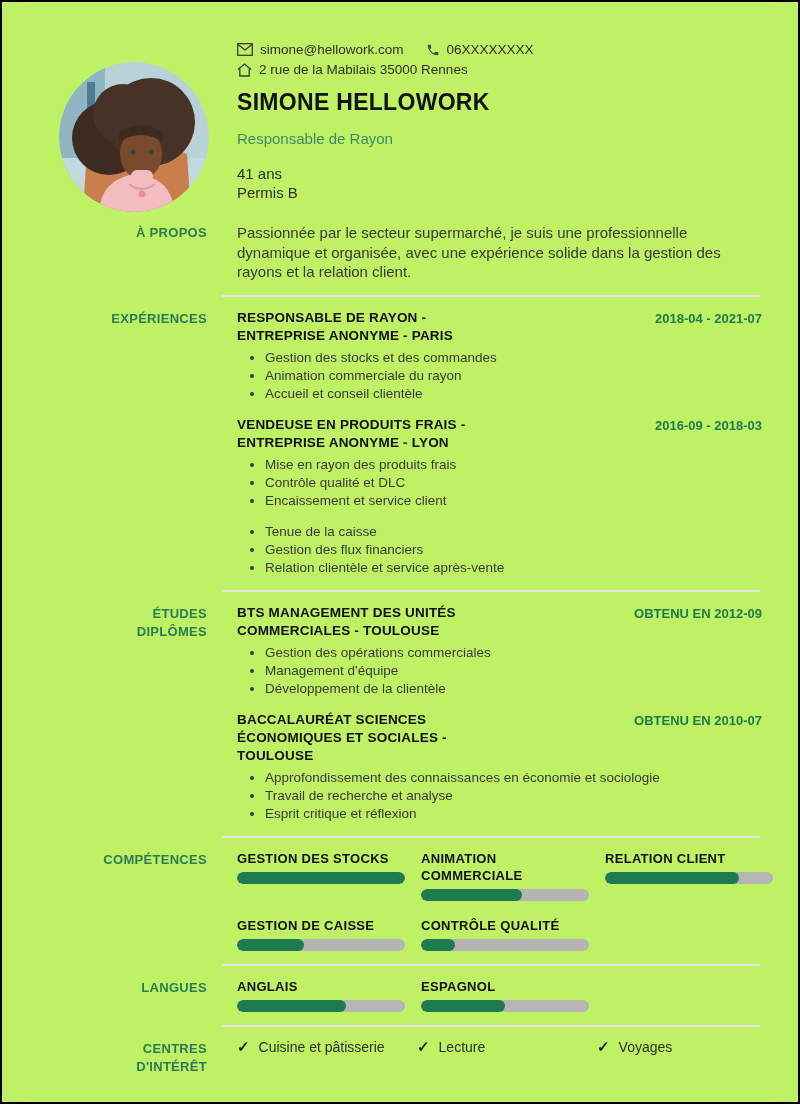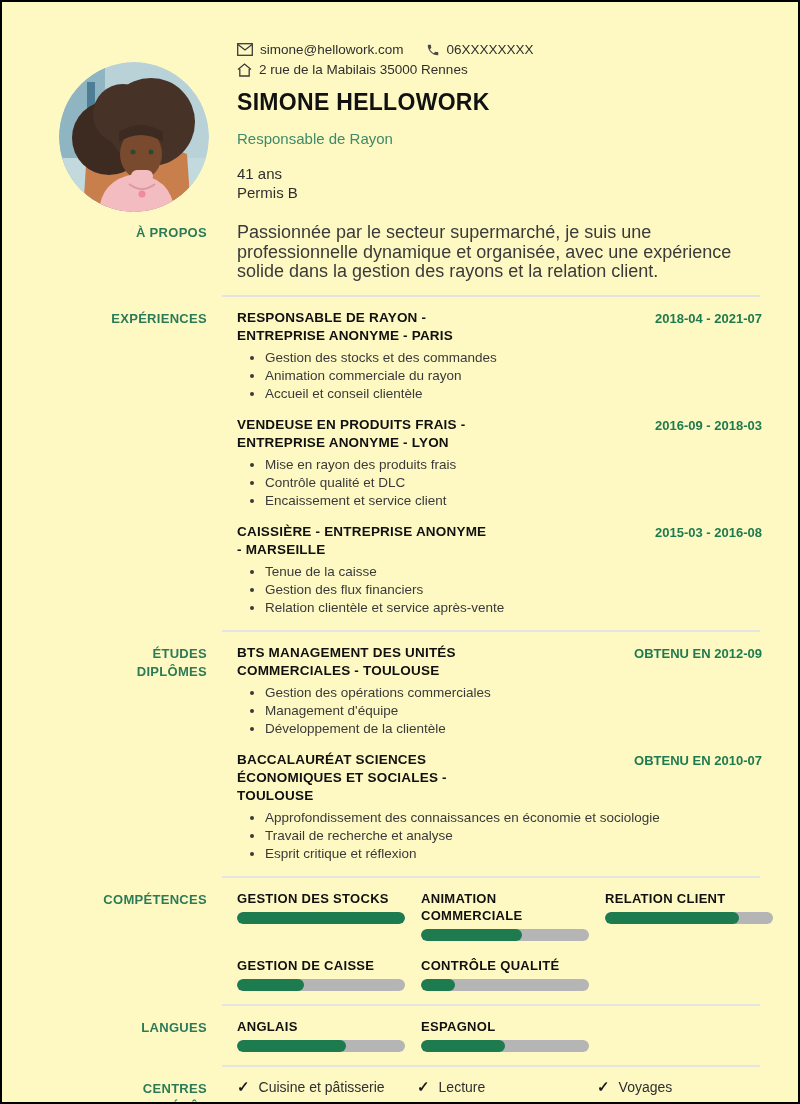--- a/index.html
+++ b/index.html
@@ -1,21 +1,21 @@
 <!DOCTYPE html>
 <html><head>
 <meta charset="utf-8">
 <style>
   * { margin:0; padding:0; box-sizing:border-box; }
   html,body { background:#fff; }
   body { font-family:"Liberation Sans", sans-serif; }
   .page {
     width:800px; height:1104px;
     border:2px solid #000;
-    background:#fef9c3;
+    background:#bef264;
     position:relative;
     overflow:hidden;
   }
   
   .photo {
     position:absolute; left:57px; top:60px;
     width:150px; height:150px; border-radius:50%; overflow:hidden;
   }
   .header { margin-left:235px; padding-top:40px; padding-right:40px; }
   .contact-row { display:flex; align-items:center; column-gap:22px; margin-bottom:5px; }
@@ -27,21 +27,21 @@
   
   .sec { display:flex; align-items:flex-start; }
   .sec-label {
     width:205px; flex:0 0 205px; text-align:right;
     font-size:13px; font-weight:bold; color:#2b7b58;
     letter-spacing:.3px; white-space:pre-line; line-height:18px;
     padding-top:1px;
   }
   .sec-body { margin-left:30px; width:525px; }
   .divider { height:2px; background:#e4e4e4; margin:13px 38px 12px 220px; }
-  .about-text { font-size:18px; color:#3a3a3a; line-height:19.5px; padding-right:10px; }
+  .about-text { font-size:15px; color:#3a3a3a; line-height:19.5px; padding-right:10px; }
   
   .job { margin-bottom:13px; }
   .job-head { display:flex; justify-content:space-between; align-items:flex-start; }
   .job-title { font-size:13.5px; font-weight:bold; color:#101010; line-height:18px; white-space:pre-line; letter-spacing:.2px; }
   .job-date { font-size:13px; font-weight:bold; color:#1e7b4f; white-space:nowrap; padding-top:2px; }
   ul.blist { list-style:disc; padding-left:28px; margin-top:4px; }
   ul.blist li { font-size:13.5px; color:#3a3a3a; line-height:18px; }
   
   .grid3 { display:grid; grid-template-columns:168px 168px 168px; column-gap:11px; row-gap:17px;gap:16px; }
   .skill-name { font-size:13px; font-weight:bold; color:#101010; letter-spacing:.3px; line-height:17px; margin-bottom:5px; }
@@ -148,25 +148,20 @@
 ENTREPRISE ANONYME - LYON</div>
           <div class="job-date">2016-09 - 2018-03</div>
         </div>
         <ul class="blist">
           <li>Mise en rayon des produits frais</li>
           <li>Contrôle qualité et DLC</li>
           <li>Encaissement et service client</li>
         </ul>
       </div>
       <div class="job" style="margin-bottom:0;">
-        <div class="job-head">
-          <div class="job-title">CAISSIÈRE - ENTREPRISE ANONYME
-- MARSEILLE</div>
-          <div class="job-date">2015-03 - 2016-08</div>
-        </div>
         <ul class="blist">
           <li>Tenue de la caisse</li>
           <li>Gestion des flux financiers</li>
           <li>Relation clientèle et service après-vente</li>
         </ul>
       </div>
     </div>
   </div>
 
   <div class="divider"></div>

